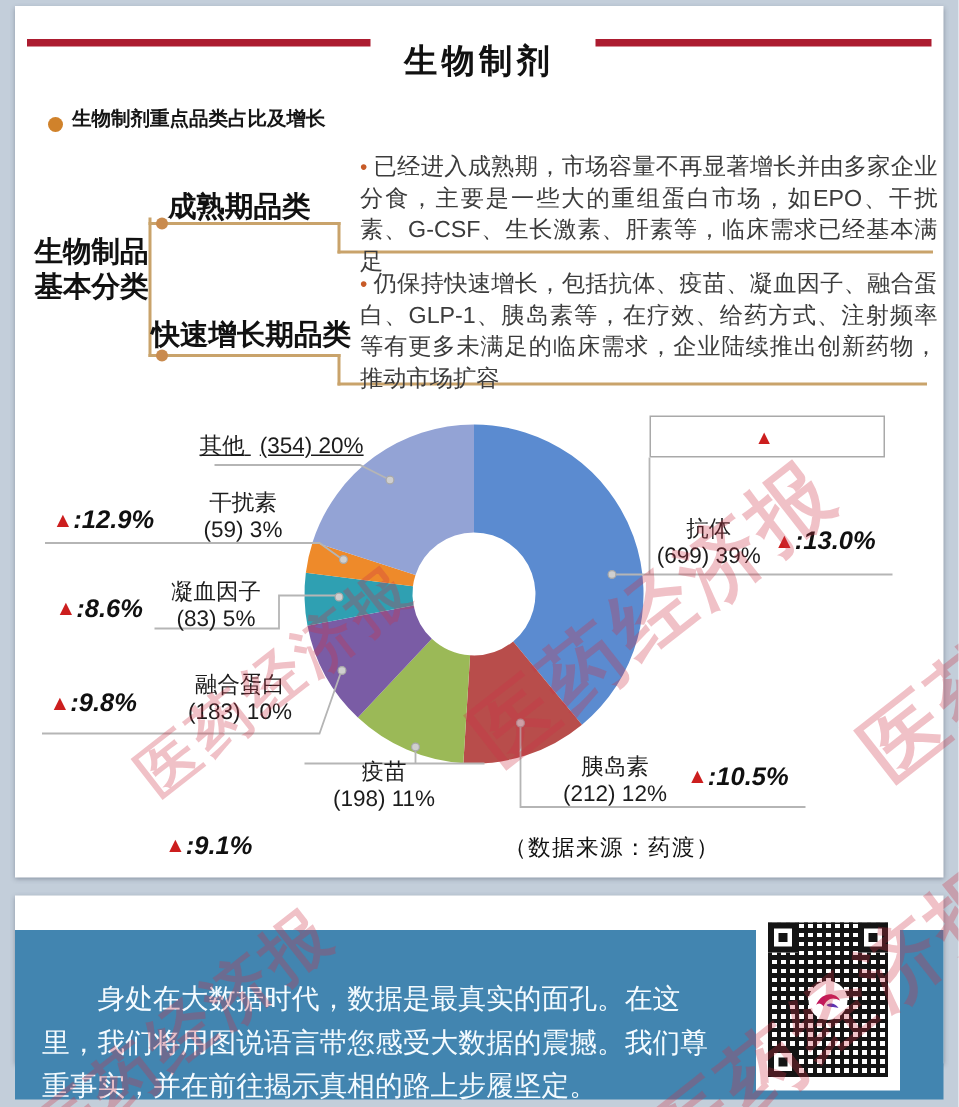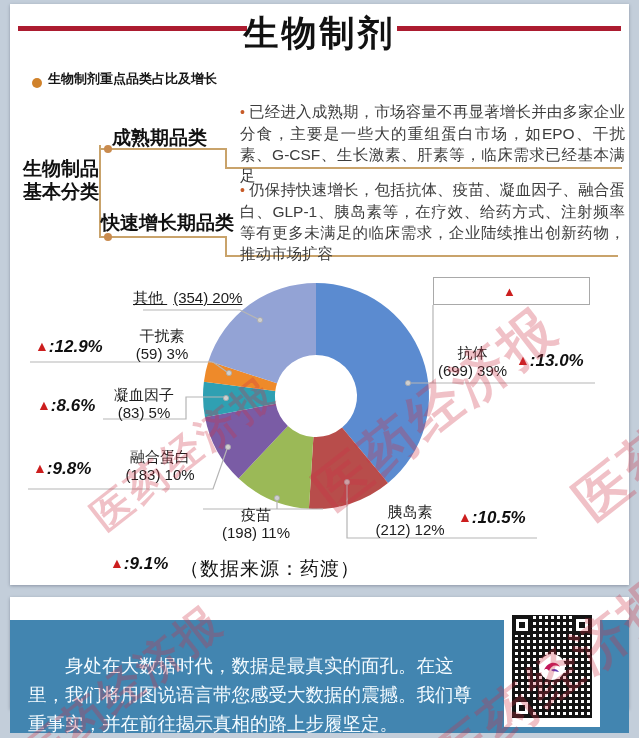--- a/index.html
+++ b/index.html
@@ -9,22 +9,22 @@
     font-family:"Liberation Sans","DejaVu Sans",sans-serif;
     -webkit-font-smoothing:antialiased;
   }
   .abs{position:absolute;}
   
   .main-card{left:10px;top:4px;width:619px;height:581px;background:#fff;
     box-shadow:0 1px 3px rgba(70,80,100,.45);}
   .footer-card{left:10px;top:597px;width:619px;height:112px;background:#fff;
     box-shadow:0 1px 3px rgba(70,80,100,.45);}
   
-  .page-title{left:0;top:10px;width:639px;text-align:center;
-    font-size:35px;font-weight:bold;color:#111;letter-spacing:3px;}
+  .page-title{left:0;top:26px;width:639px;text-align:center;
+    font-size:22px;font-weight:bold;color:#111;letter-spacing:3px;}
   .title-line{top:26px;height:5px;background:#ac1c30;}
   .title-line.l{left:18px;width:229px;}
   .title-line.r{left:397px;width:224px;}
   
   .sec-dot{left:32px;top:78px;width:10px;height:10px;border-radius:50%;background:#d0822b;}
   .sec-title{left:48px;top:70px;font-size:13px;font-weight:bold;color:#151515;}
   
   .root-label{left:20px;top:157px;width:82px;text-align:center;
     font-size:19px;font-weight:bold;color:#111;line-height:23px;}
   .branch-label{font-size:19px;font-weight:bold;color:#111;white-space:nowrap;}
@@ -51,22 +51,22 @@
   .pie-label .vl{display:block;}
   .pie-label.oneline{white-space:nowrap;text-align:left;text-decoration:underline;}
   .pie-label.oneline .nm,.pie-label.oneline .vl{display:inline;}
   .pie-label.oneline .vl{margin-left:6px;}
   .cagr{font-size:17px;font-weight:bold;font-style:italic;color:#101010;white-space:nowrap;}
   .cagr .tri{color:#cc1e1e;font-style:normal;font-size:14px;vertical-align:1px;}
   .legend-box{left:433px;top:277px;width:155px;height:26px;background:#fff;
     border:1px solid #a9a9a9;display:flex;align-items:center;justify-content:center;
     font-size:14.5px;font-weight:bold;color:#1a1a1a;white-space:nowrap;}
   .legend-box .tri{color:#cc1e1e;font-size:13px;margin-right:4px;}
-  .source-note{left:180px;top:556px;width:300px;text-align:left;
-    font-size:19px;color:#111;letter-spacing:1px;}
+  .source-note{left:180px;top:556px;width:300px;text-align:right;
+    font-size:15px;color:#111;letter-spacing:1px;}
   
   .footer-blue{left:0;top:23px;width:619px;height:113px;background:#4285b0;}
   .footer-text{position:absolute;left:18px;top:12px;width:458px;
     font-size:18.5px;line-height:29px;color:#f4fbff;text-indent:2em;}
   
   .qr{left:494px;top:9px;width:96px;height:121px;background:#fff;padding:0;}
   .qr-pattern{position:absolute;left:8px;top:9px;width:80px;height:103px;
     background-color:#fff;
     background-image:
       repeating-linear-gradient(90deg,#141414 0 3px,transparent 3px 6px),

